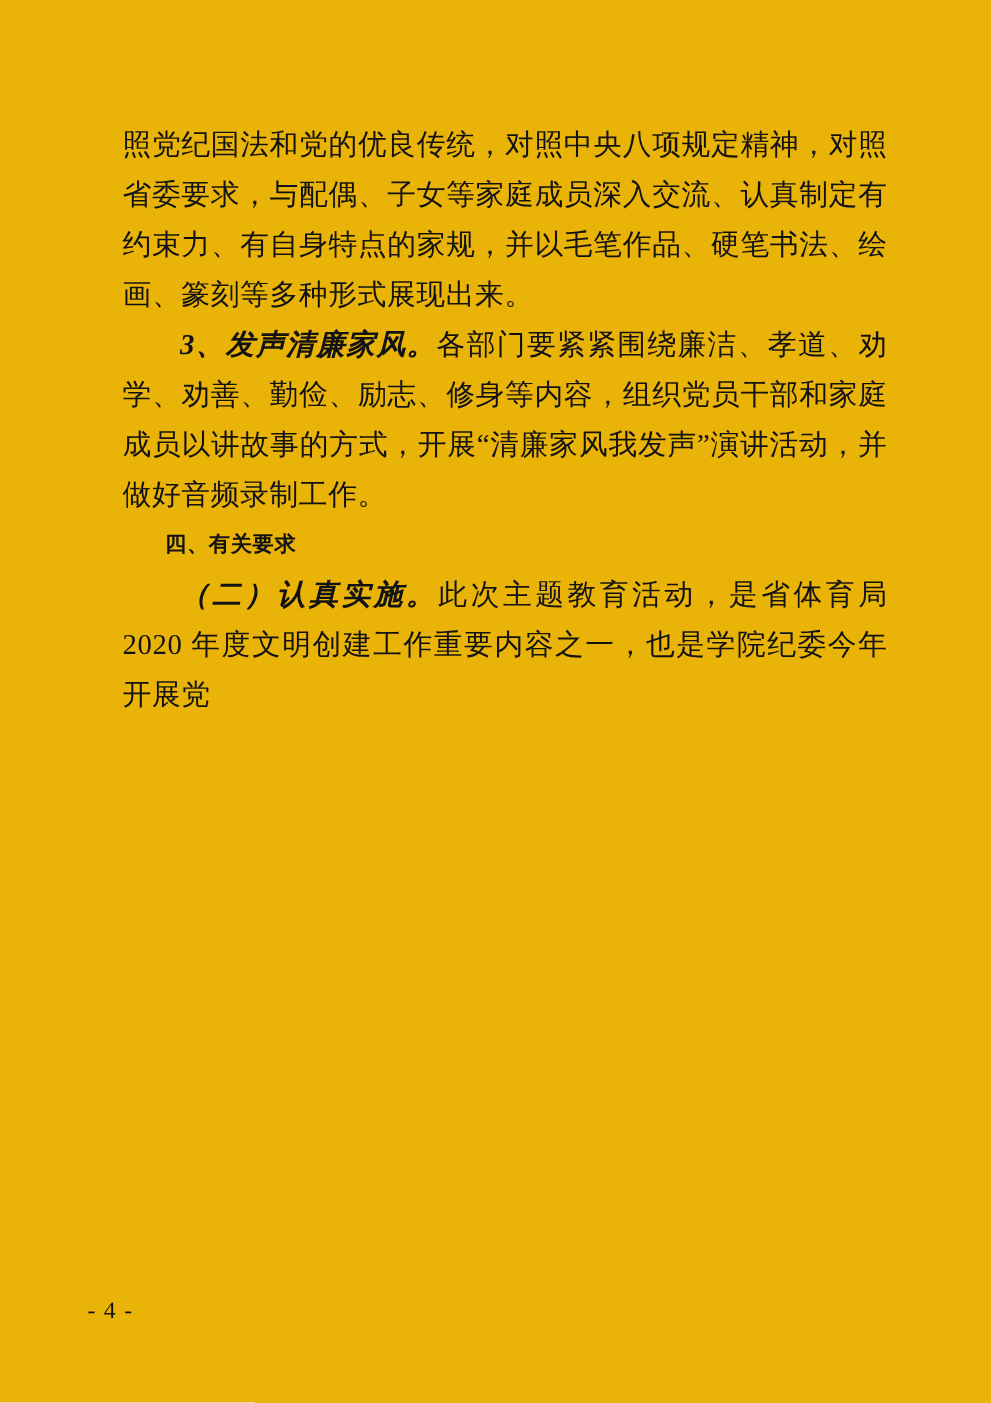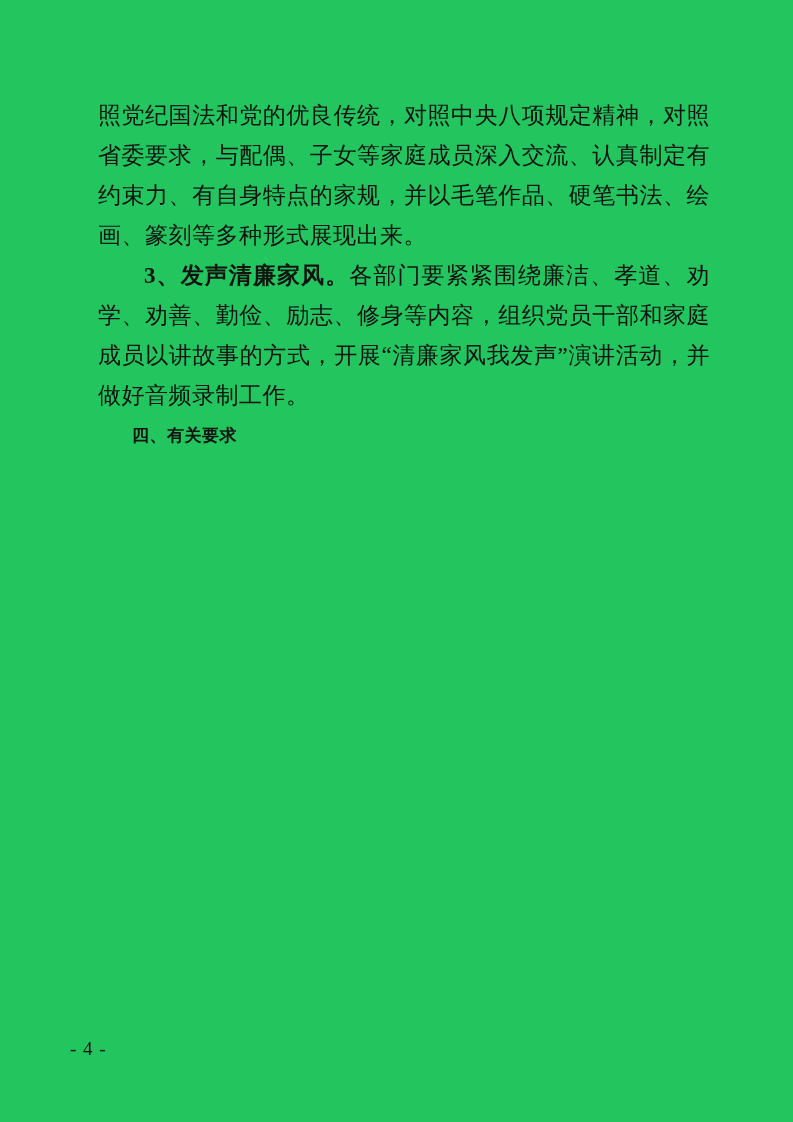--- a/index.html
+++ b/index.html
@@ -4,21 +4,21 @@
 <style>
   html, body {
     margin: 0;
     padding: 0;
     background: #ffffff;
   }
   .page {
     position: relative;
     width: 793px;
     height: 1122px;
-    background: #22c55e;
+    background: #eab308;
     overflow: hidden;
     color: #121212;
     font-family: "Liberation Serif", "DejaVu Serif", serif;
   }
   .text-body {
     position: absolute;
     left: 98px;
     top: 96px;
     width: 612px;
     font-size: 23px;
@@ -29,20 +29,21 @@
   }
   .para {
     margin: 0;
     text-indent: 2em;
   }
   .para.continuation {
     text-indent: 0;
   }
   .para .lead {
     font-weight: 700;
+    font-style: italic;
   }
   .section-heading {
     margin: 0;
     font-size: 17px;
     letter-spacing: 0.5px;
     line-height: 40px;
     font-weight: 700;
     text-indent: 2em;
   }
   .page-number {
@@ -61,19 +62,20 @@
   <main class="text-body">
 
     <p class="para continuation"><span>照党纪国法和党的优良传统，对照中央八项规定精神，对照省委要求，与配偶、子女等家庭成员深入交流、认真制定有约束力、有自身特点的家规，并以毛笔作品、硬笔书法、绘画、篆刻等多种形式展现出来。</span></p>
 
     <p class="para"><span class="lead">3、发声清廉家风。</span><span>各部门要紧紧围绕廉洁、孝道、劝学、劝善、勤俭、励志、修身等内容，组织党员干部和家庭成员以讲故事的方式，开展“清廉家风我发声”演讲活动，并做好音频录制工作。</span></p>
 
 
     <h2 class="section-heading">四、有关要求</h2>
 
 
+    <p class="para"><span class="lead">（二）认真实施。</span><span>此次主题教育活动，是省体育局 2020 年度文明创建工作重要内容之一，也是学院纪委今年开展党</span></p>
 
   </main>
 
   <footer>
     <span class="page-number">- 4 -</span>
   </footer>
 </div>
 
 </body></html>

